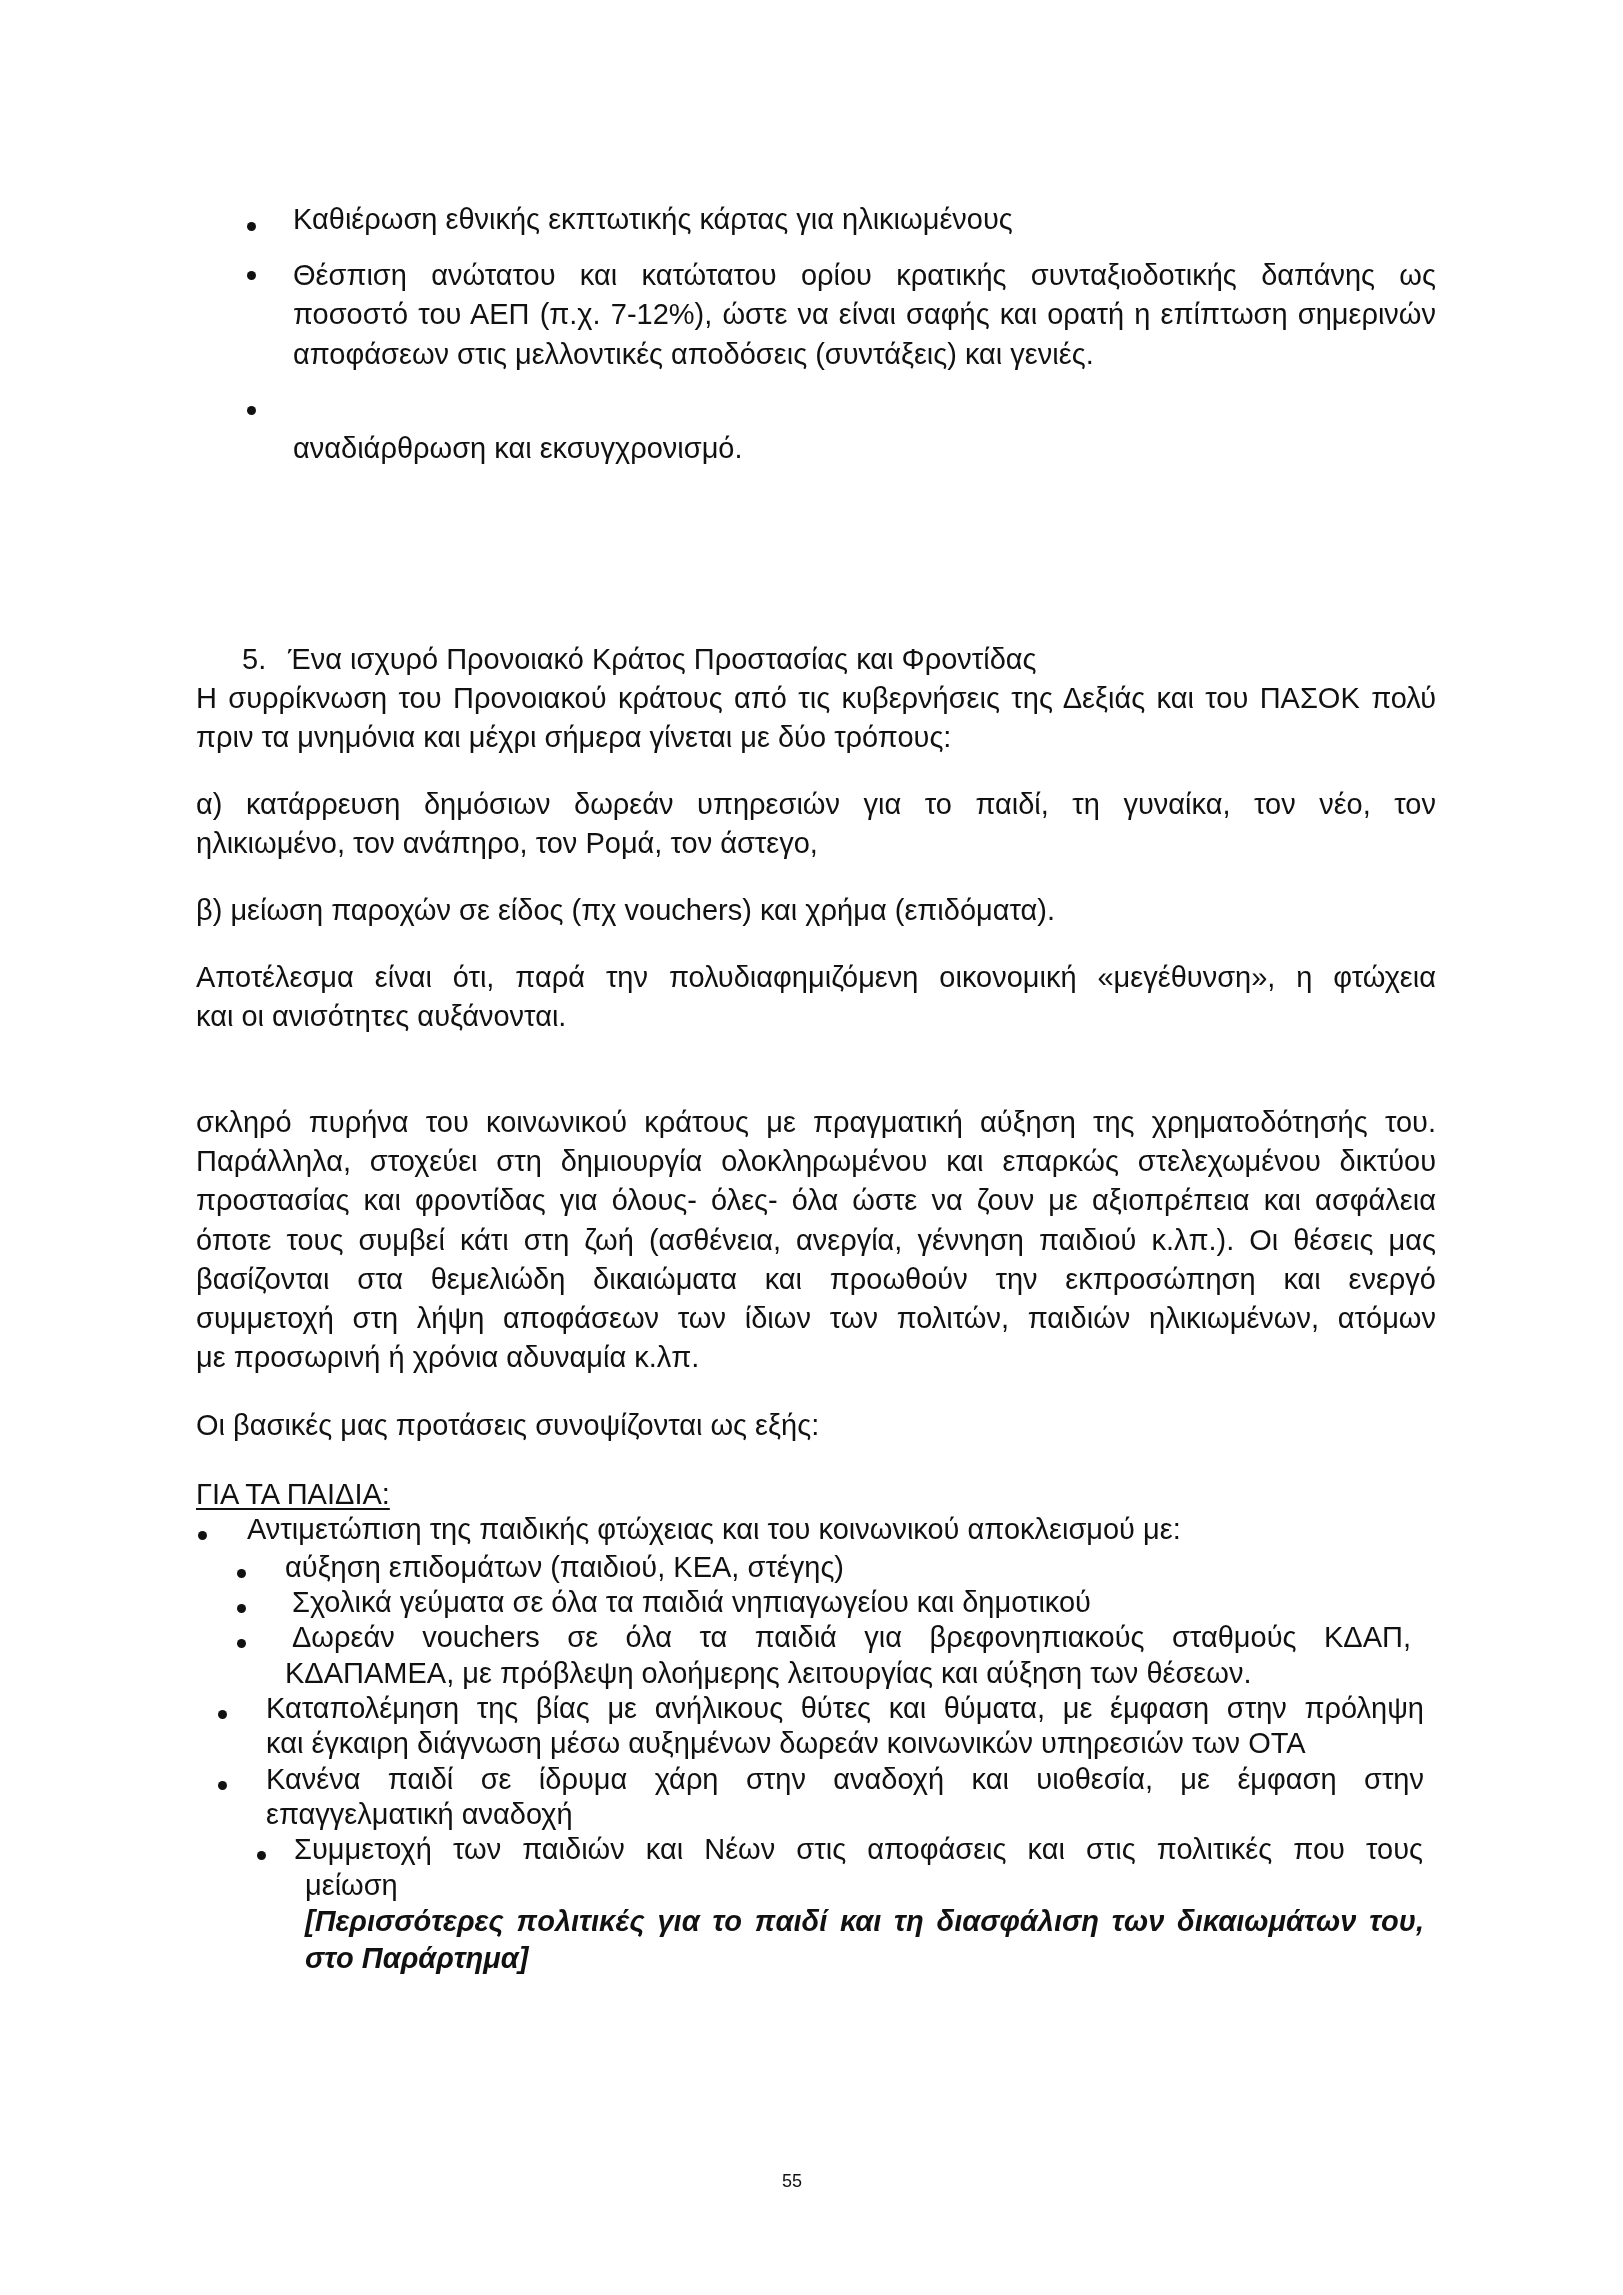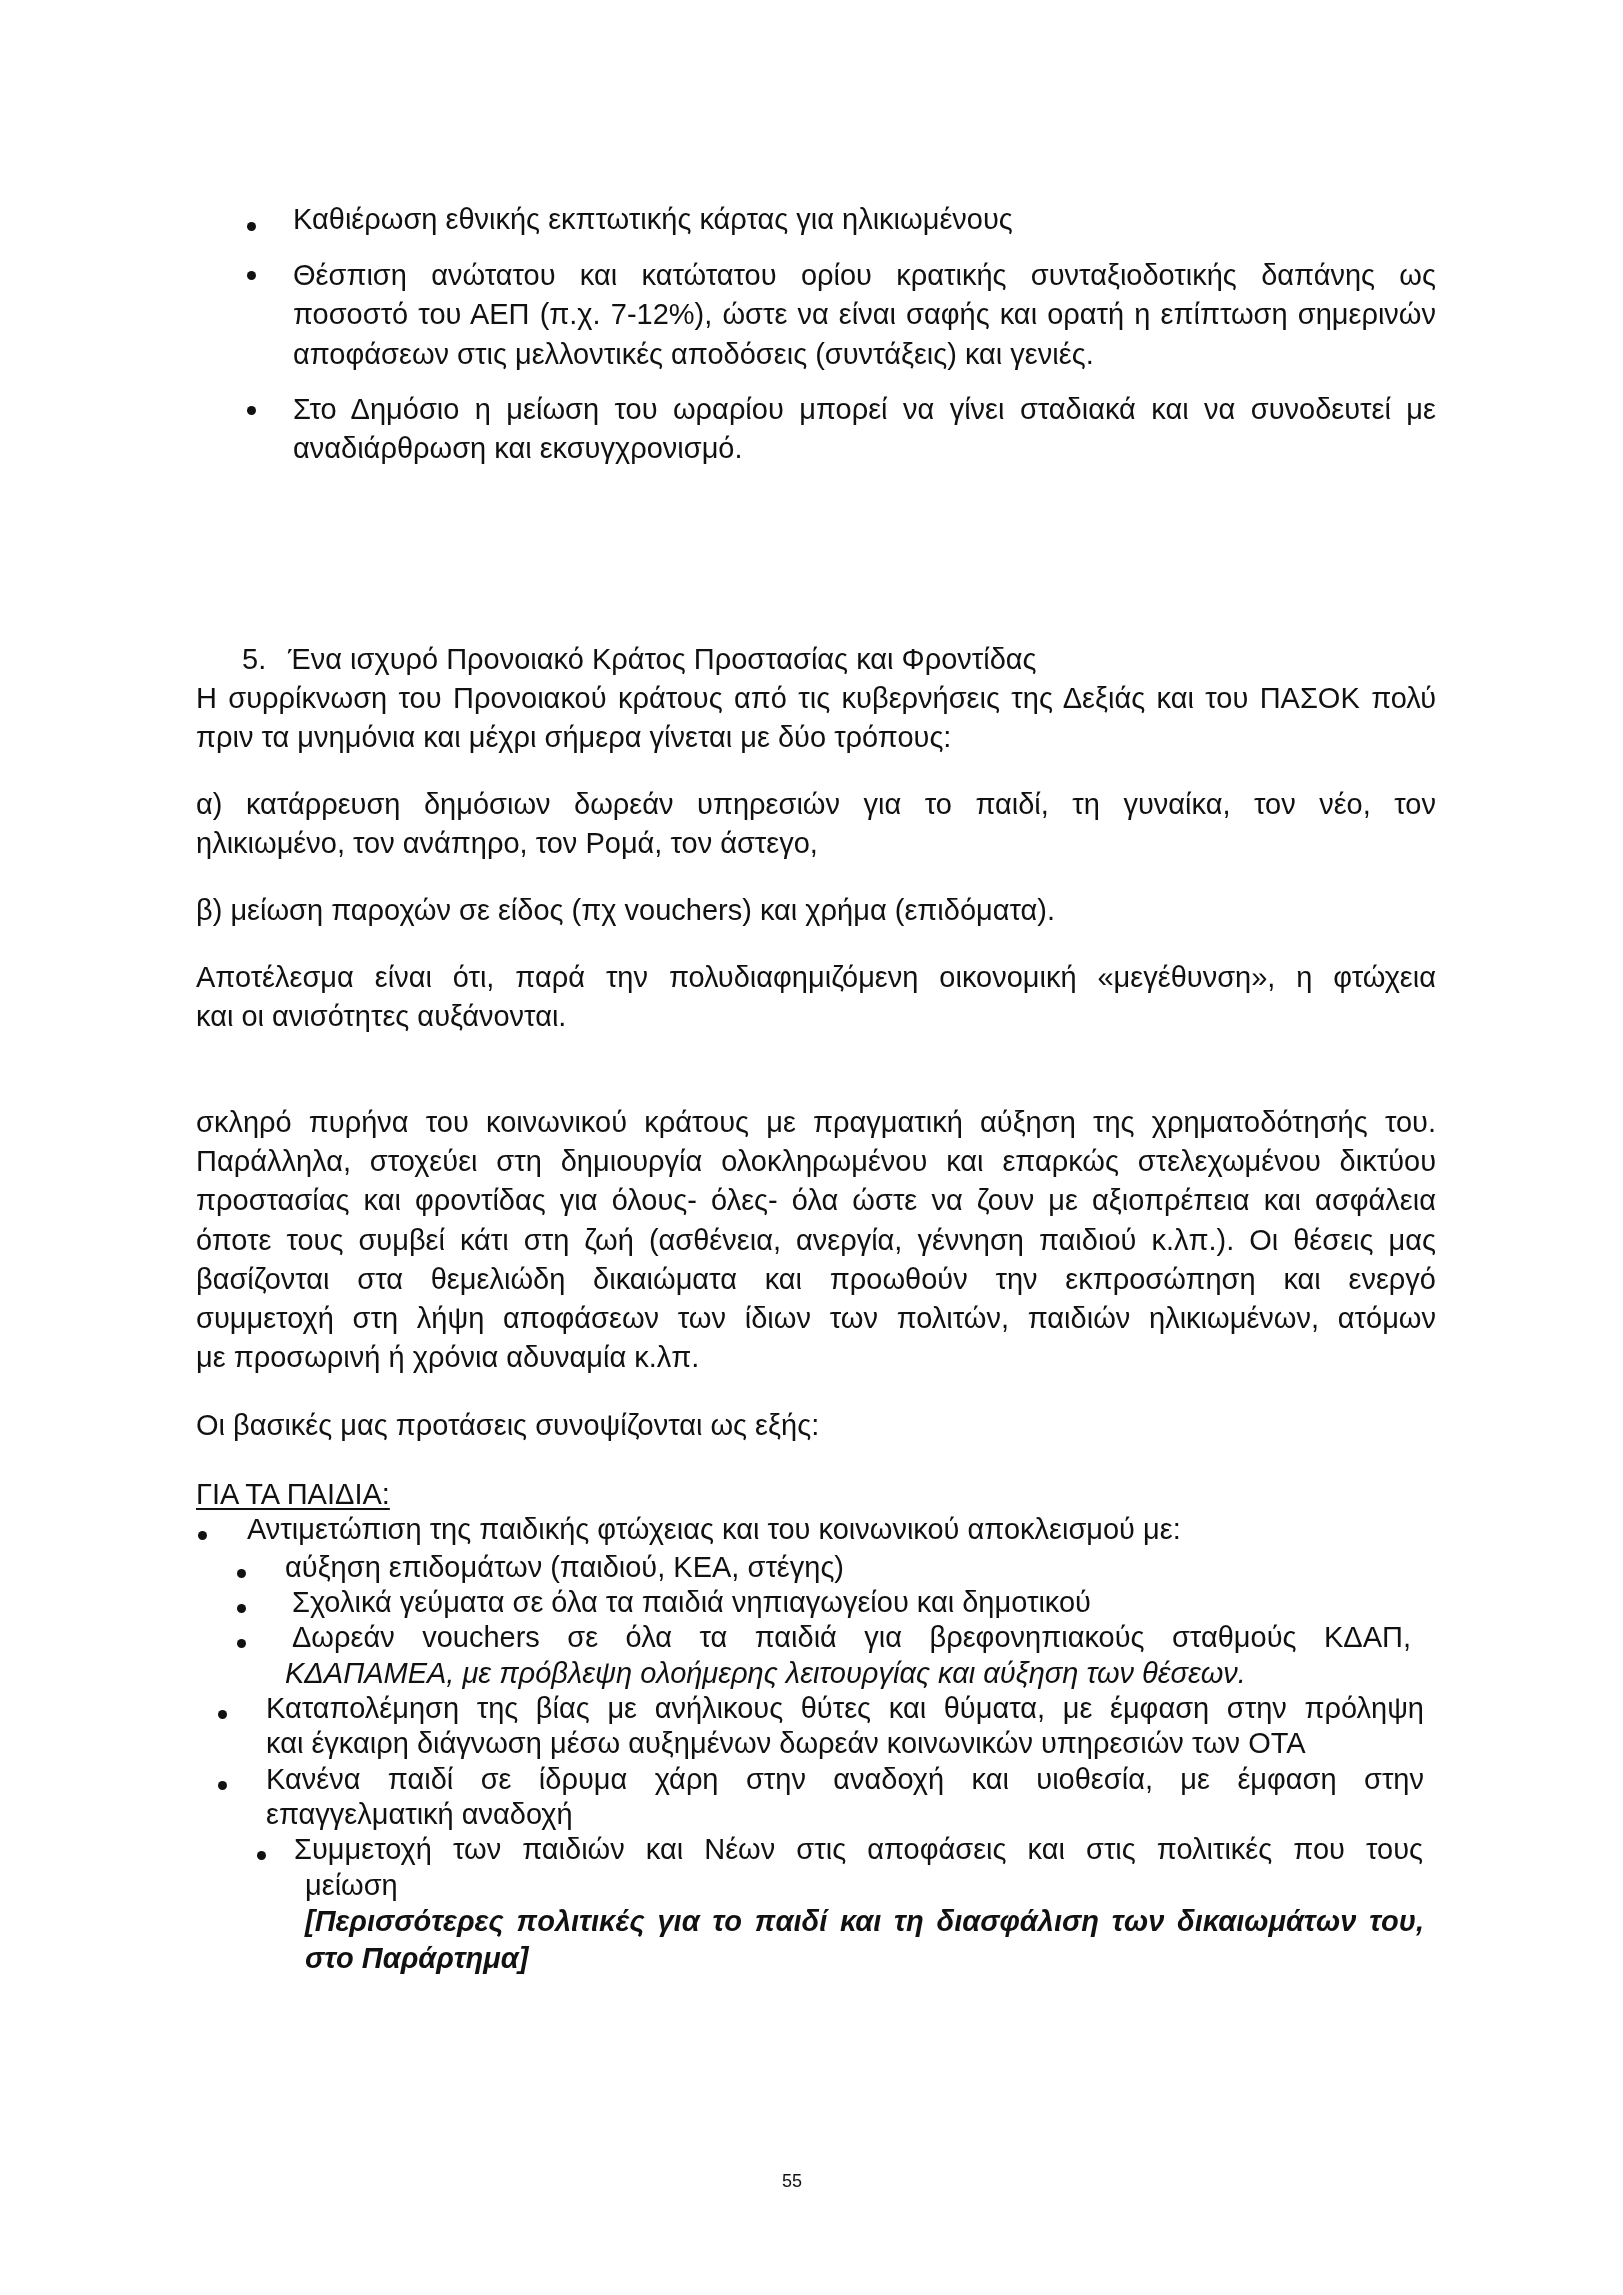--- a/index.html
+++ b/index.html
@@ -28,21 +28,20 @@
 
   <span class="bullet" style="left:247px;top:222px;"></span>
   <div class="ln" style="left:293px;top:200px;">Καθιέρωση εθνικής εκπτωτικής κάρτας για ηλικιωμένους</div>
 
   <span class="bullet" style="left:247px;top:271px;"></span>
   <div class="ln just" style="left:293px;top:256px;width:1143px;">Θέσπιση ανώτατου και κατώτατου ορίου κρατικής συνταξιοδοτικής δαπάνης ως</div>
   <div class="ln just" style="left:293px;top:295px;width:1143px;">ποσοστό του ΑΕΠ (π.χ. 7-12%), ώστε να είναι σαφής και ορατή η επίπτωση σημερινών</div>
   <div class="ln" style="left:293px;top:335px;">αποφάσεων στις μελλοντικές αποδόσεις (συντάξεις) και γενιές.</div>
 
   <span class="bullet" style="left:247px;top:406px;"></span>
-  <div class="ln just" style="left:293px;top:390px;width:1143px;">Στο Δημόσιο η μείωση του ωραρίου μπορεί να γίνει σταδιακά και να συνοδευτεί με</div>
   <div class="ln" style="left:293px;top:429px;">αναδιάρθρωση και εκσυγχρονισμό.</div>
 
   <div class="ln" style="left:242px;top:640px;">5.</div>
   <div class="ln" style="left:288px;top:640px;">Ένα ισχυρό Προνοιακό Κράτος Προστασίας και Φροντίδας</div>
 
   <div class="ln just" style="left:196px;top:679px;width:1240px;">Η συρρίκνωση του Προνοιακού κράτους από τις κυβερνήσεις της Δεξιάς και του ΠΑΣΟΚ πολύ</div>
   <div class="ln" style="left:196px;top:718px;">πριν τα μνημόνια και μέχρι σήμερα γίνεται με δύο τρόπους:</div>
 
   <div class="ln just" style="left:196px;top:785px;width:1240px;">α) κατάρρευση δημόσιων δωρεάν υπηρεσιών για το παιδί, τη γυναίκα, τον νέο, τον</div>
   <div class="ln" style="left:196px;top:824px;">ηλικιωμένο, τον ανάπηρο, τον Ρομά, τον άστεγο,</div>
@@ -68,21 +67,21 @@
   <div class="ln" style="left:247px;top:1510px;">Αντιμετώπιση της παιδικής φτώχειας και του κοινωνικού αποκλεισμού με:</div>
 
   <span class="bullet" style="left:237px;top:1569px;"></span>
   <div class="ln" style="left:285px;top:1548px;">αύξηση επιδομάτων (παιδιού, ΚΕΑ, στέγης)</div>
 
   <span class="bullet" style="left:237px;top:1604px;"></span>
   <div class="ln" style="left:292px;top:1583px;">Σχολικά γεύματα σε όλα τα παιδιά νηπιαγωγείου και δημοτικού</div>
 
   <span class="bullet" style="left:237px;top:1639px;"></span>
   <div class="ln just" style="left:292px;top:1618px;width:1119px;">Δωρεάν vouchers σε όλα τα παιδιά για βρεφονηπιακούς σταθμούς ΚΔΑΠ,</div>
-  <div class="ln" style="left:285px;top:1654px;font-style:italic;">ΚΔΑΠΑΜΕΑ, με πρόβλεψη ολοήμερης λειτουργίας και αύξηση των θέσεων.</div>
+  <div class="ln" style="left:285px;top:1654px;">ΚΔΑΠΑΜΕΑ, με πρόβλεψη ολοήμερης λειτουργίας και αύξηση των θέσεων.</div>
 
   <span class="bullet" style="left:218px;top:1710px;"></span>
   <div class="ln just" style="left:266px;top:1689px;width:1158px;">Καταπολέμηση της βίας με ανήλικους θύτες και θύματα, με έμφαση στην πρόληψη</div>
   <div class="ln" style="left:266px;top:1724px;">και έγκαιρη διάγνωση μέσω αυξημένων δωρεάν κοινωνικών υπηρεσιών των ΟΤΑ</div>
 
   <span class="bullet" style="left:218px;top:1781px;"></span>
   <div class="ln just" style="left:266px;top:1760px;width:1158px;">Κανένα παιδί σε ίδρυμα χάρη στην αναδοχή και υιοθεσία, με έμφαση στην</div>
   <div class="ln" style="left:266px;top:1795px;">επαγγελματική αναδοχή</div>
 
   <span class="bullet" style="left:257px;top:1851px;"></span>

